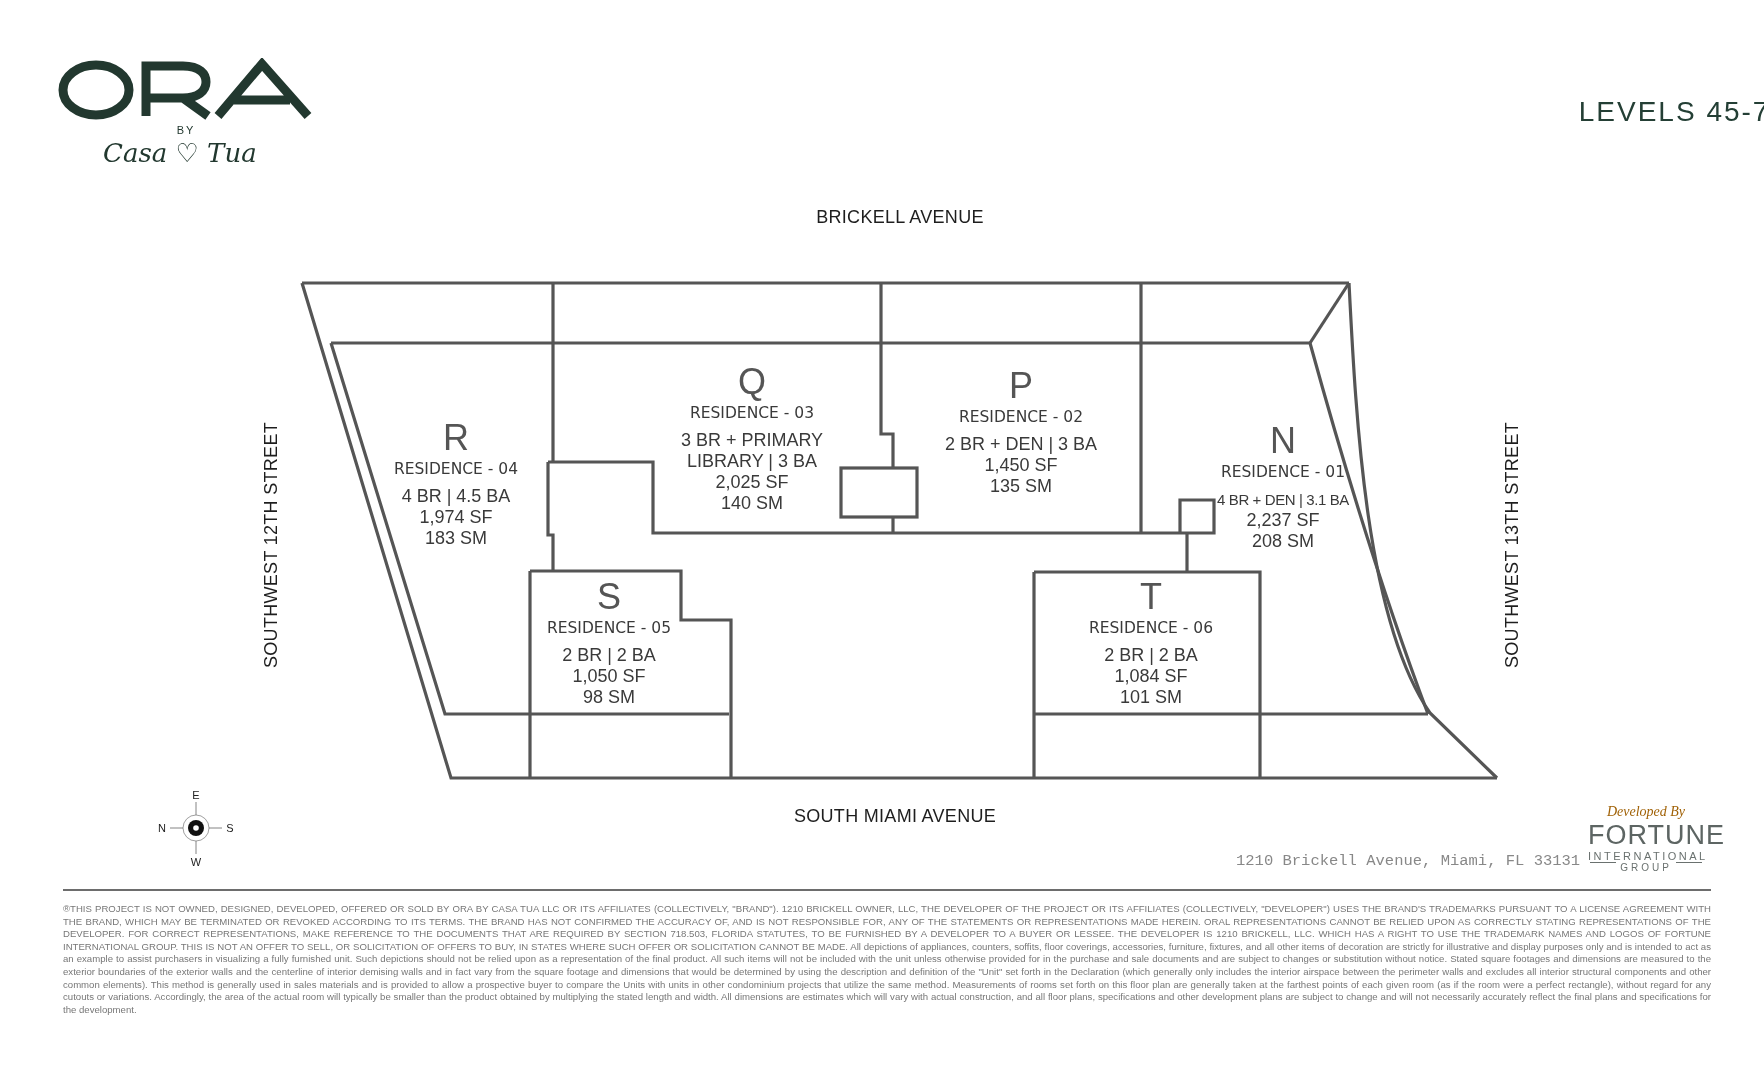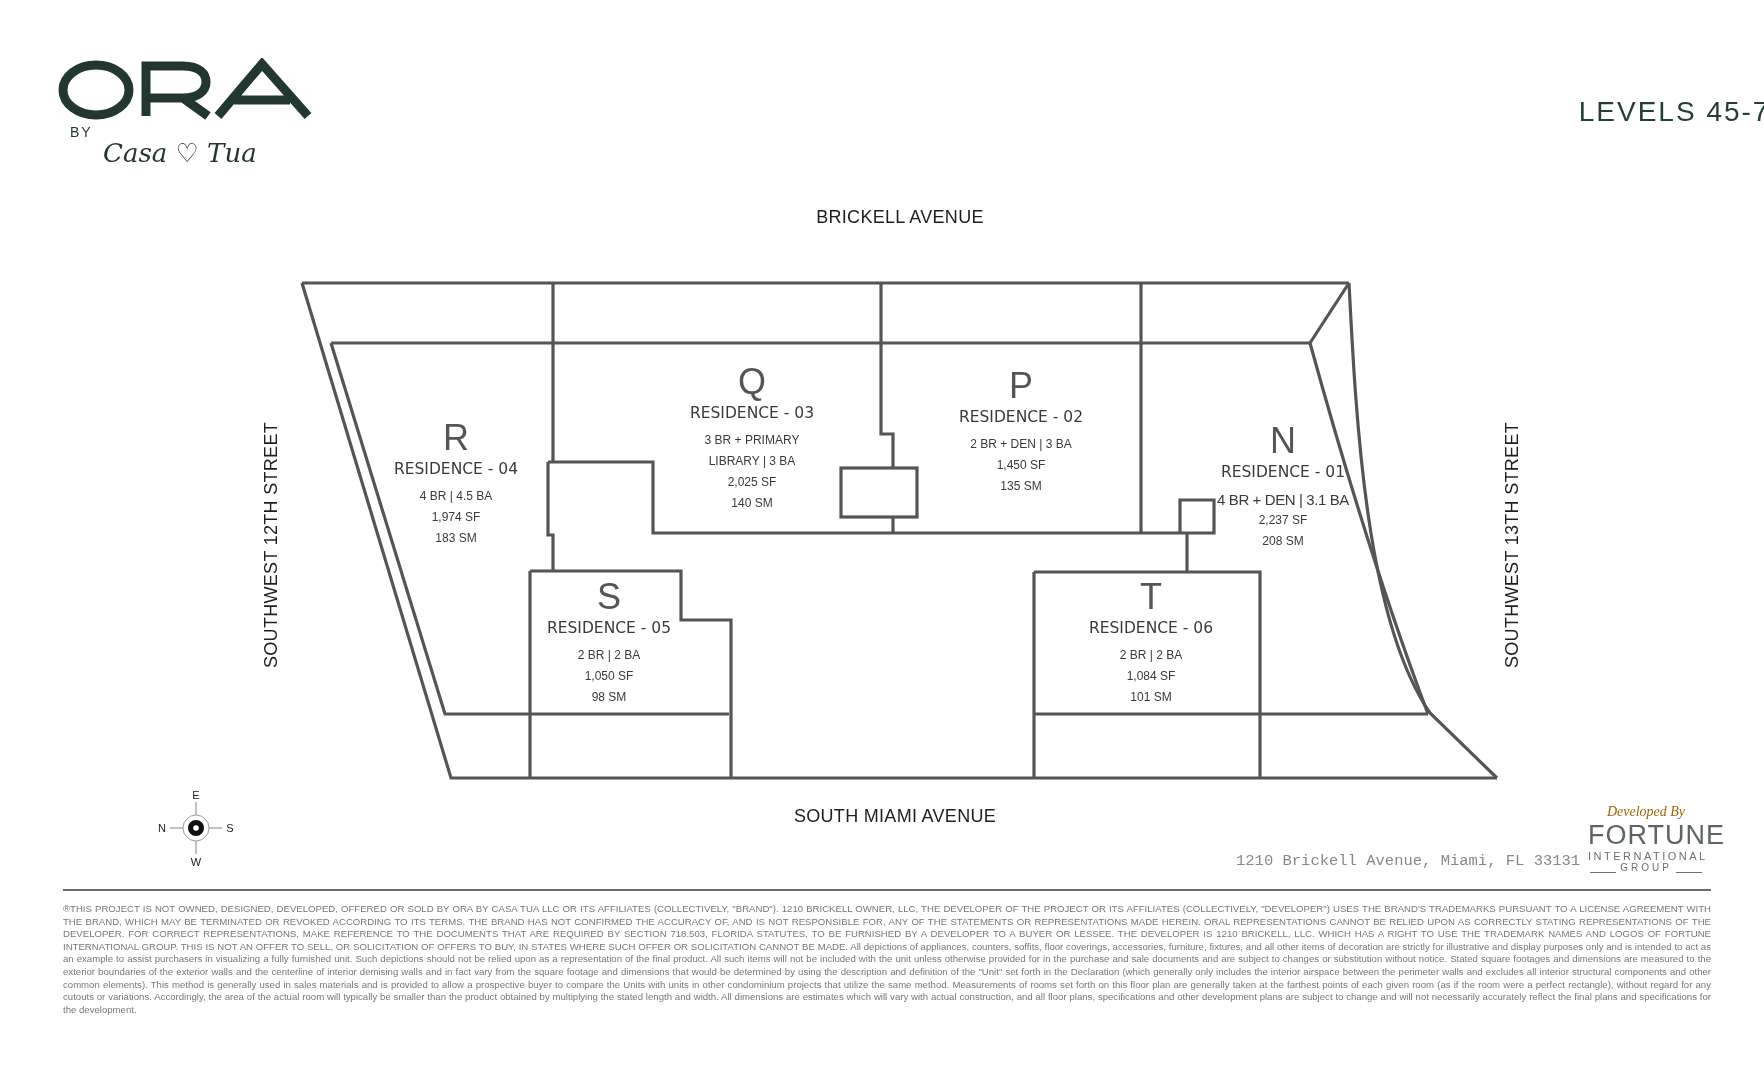--- a/index.html
+++ b/index.html
@@ -1,40 +1,40 @@
 <!DOCTYPE html>
 <html><head>
 <meta charset="utf-8">
 <style>
   html, body { margin:0; padding:0; background:#ffffff; }
   body { width:1764px; height:1071px; position:relative; overflow:hidden; font-family:"Liberation Sans", sans-serif; color:#2b2b2b; }
   .abs { position:absolute; }
   #logo-ora { left:58px; top:58px; width:260px; height:120px; }
   #logo-ora .ora { position:absolute; left:0; top:0; width:256px; height:64px; }
-  #logo-ora .by { position:absolute; left:12px; width:256px; top:66px; text-align:left; font-size:14px; letter-spacing:2px; color:#22382f; }
+  #logo-ora .by { position:absolute; left:0; width:256px; top:66px; text-align:center; font-size:11px; letter-spacing:2px; color:#22382f; }
   #logo-ora .casa { position:absolute; left:45px; top:80px; width:220px; font-family:"DejaVu Serif", serif; font-style:italic; font-size:26px; color:#22382f; }
   #title { left:0; width:1764px; top:96px; text-align:right; font-size:28px; font-weight:normal; letter-spacing:2px; color:#243f35;margin-left:24px; }
   .street { font-size:18px; color:#1e1e1e; letter-spacing:0.3px; white-space:nowrap; }
   #street-top { left:0; width:1800px; top:207px; text-align:center; }
   #street-bottom { left:0; width:1790px; top:806px; text-align:center; }
   #street-left { left:271px; top:545px; transform:translate(-50%,-50%) rotate(-90deg); }
   #street-right { left:1512px; top:545px; transform:translate(-50%,-50%) rotate(-90deg); }
   #plan { left:0; top:0; width:1764px; height:1071px; }
   .unit { position:absolute; text-align:center; color:#3a3a3a; transform:translateX(-50%); white-space:nowrap; }
   .unit .letter { font-size:36px; line-height:40px; color:#555; }
   .unit .res { font-size:17px; line-height:22px; margin-bottom:6px; font-family:"DejaVu Sans", sans-serif; font-size:15.5px; }
-  .unit .spec { font-size:12px; line-height:21px; }
+  .unit .spec { font-size:18px; line-height:21px; }
   .unit.narrow .spec:first-of-type { letter-spacing:-0.3px; }
   #compass { left:156px; top:788px; width:80px; height:80px; }
   #address { left:1236px; top:852px; font-family:"Liberation Mono", monospace; font-size:15.5px; color:#888; white-space:nowrap; }
   #developer { left:1588px; top:804px; width:116px; text-align:center; color:#4a5450; }
   #developer .dev-by { font-family:"Liberation Serif", serif; font-style:italic; font-size:14px; color:#a16207; }
   #developer .fortune { font-size:27px; letter-spacing:1px; line-height:30px; color:#5d6563; }
   #developer .intl { font-size:11px; letter-spacing:2.5px; color:#6a716f; }
-  #developer .group { font-size:10px; letter-spacing:3px; color:#6a716f; display:flex; align-items:flex-end; justify-content:center; gap:4px; }
+  #developer .group { font-size:10px; letter-spacing:3px; color:#6a716f; display:flex; align-items:flex-start; justify-content:center; gap:4px; }
   #developer .group .ln { display:inline-block; width:26px; height:1px; background:#6a716f; }
   #divider { left:63px; width:1648px; top:889px; height:2px; background:#6d6d6d; }
   #disclaimer { left:63px; top:903px; width:1648px; font-size:9.6px; line-height:12.6px; color:#777; text-align:justify; }
 </style>
 </head>
 <body>
 
 <div id="logo-ora" class="abs">
   <svg class="ora" viewBox="0 0 256 64">
     <g fill="none" stroke="#22382f" stroke-width="9">

